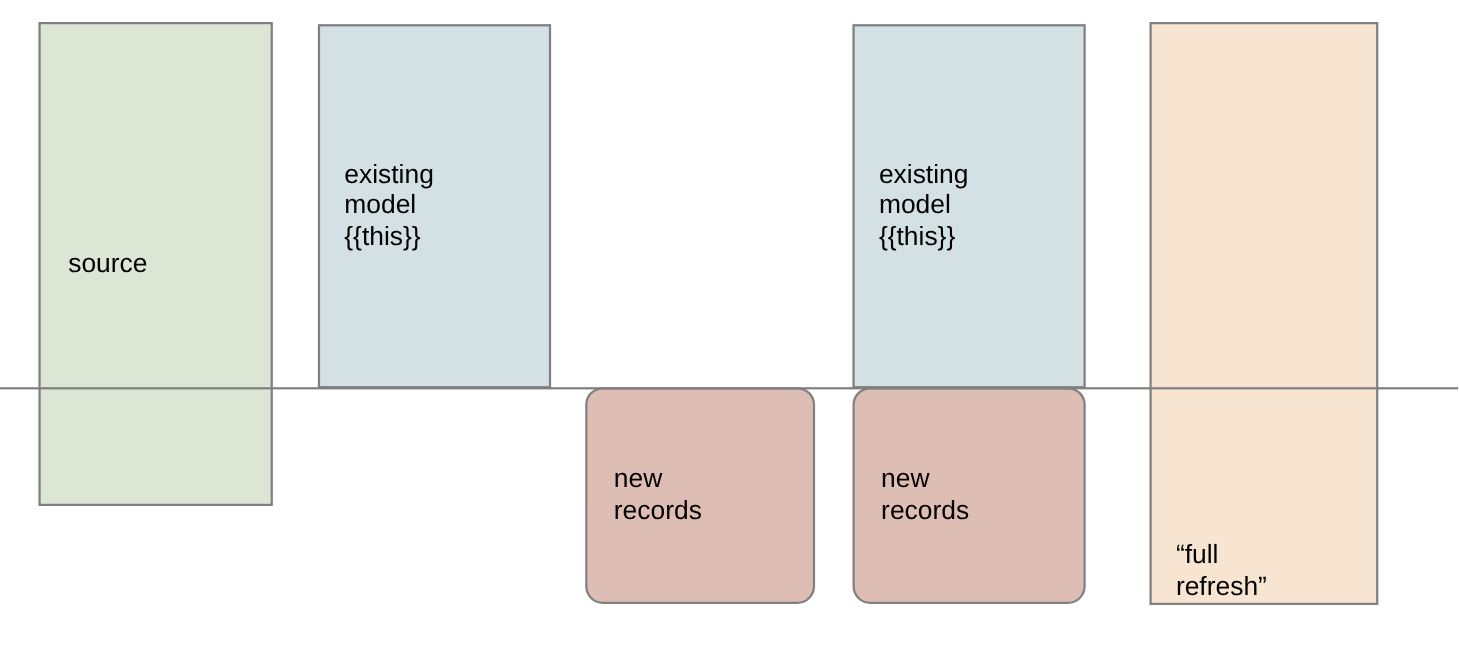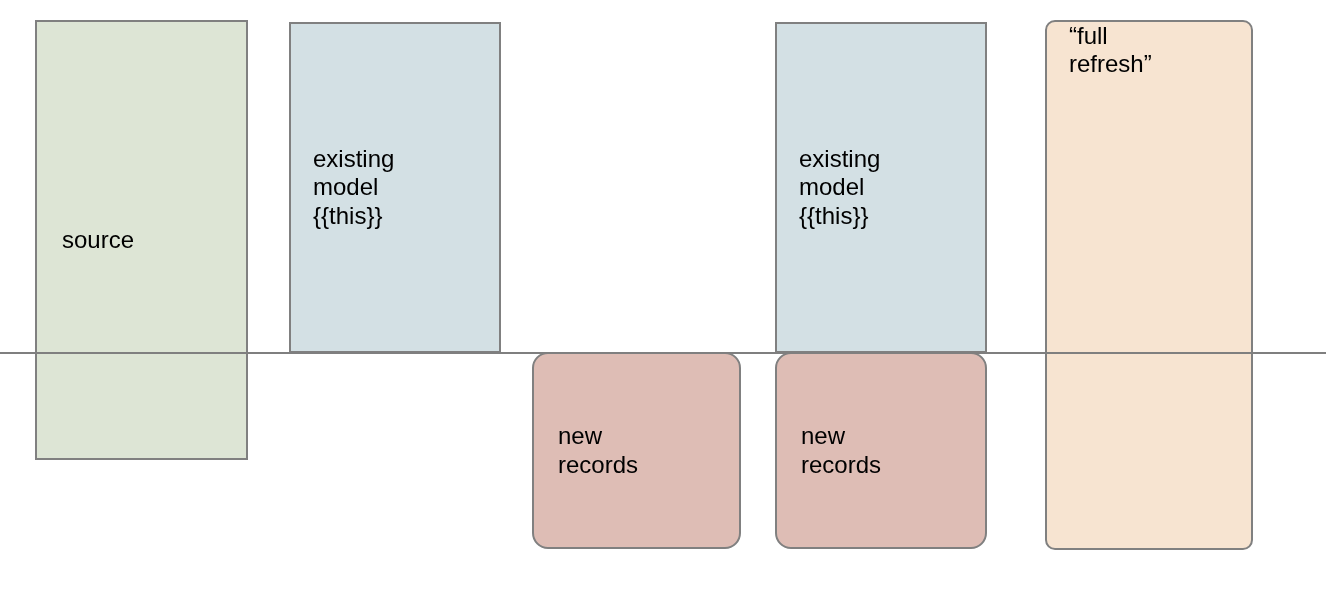--- a/index.html
+++ b/index.html
@@ -52,21 +52,21 @@
   #box-existing-1 .box-label  { padding-left: 22px; }
   #box-existing-2 .box-label  { padding-left: 22px; }
   #box-new-1 .box-label       { padding-left: 24px; }
   #box-new-2 .box-label       { padding-left: 24px; }
   #box-full-refresh .box-label{ padding-left: 22px; }
 
   
   #box-existing-1, #box-existing-2 { align-items: center; }
   #box-source { align-items: center; }
   #box-new-1, #box-new-2 { align-items: center; border-radius: 16px; }
-  #box-full-refresh { align-items: flex-start; border-radius: 10px; }
+  #box-full-refresh { align-items: flex-end; }
 </style>
 </head>
 <body>
 
 <div id="canvas" style="background: rgb(255, 255, 255);">
 
   <div class="box" id="box-source" style="left: 35px; top: 20px; width: 213px; height: 440px; background: rgb(221, 229, 213); border-color: rgb(128, 128, 128);">
     <span class="box-label">source</span>
   </div>
 

